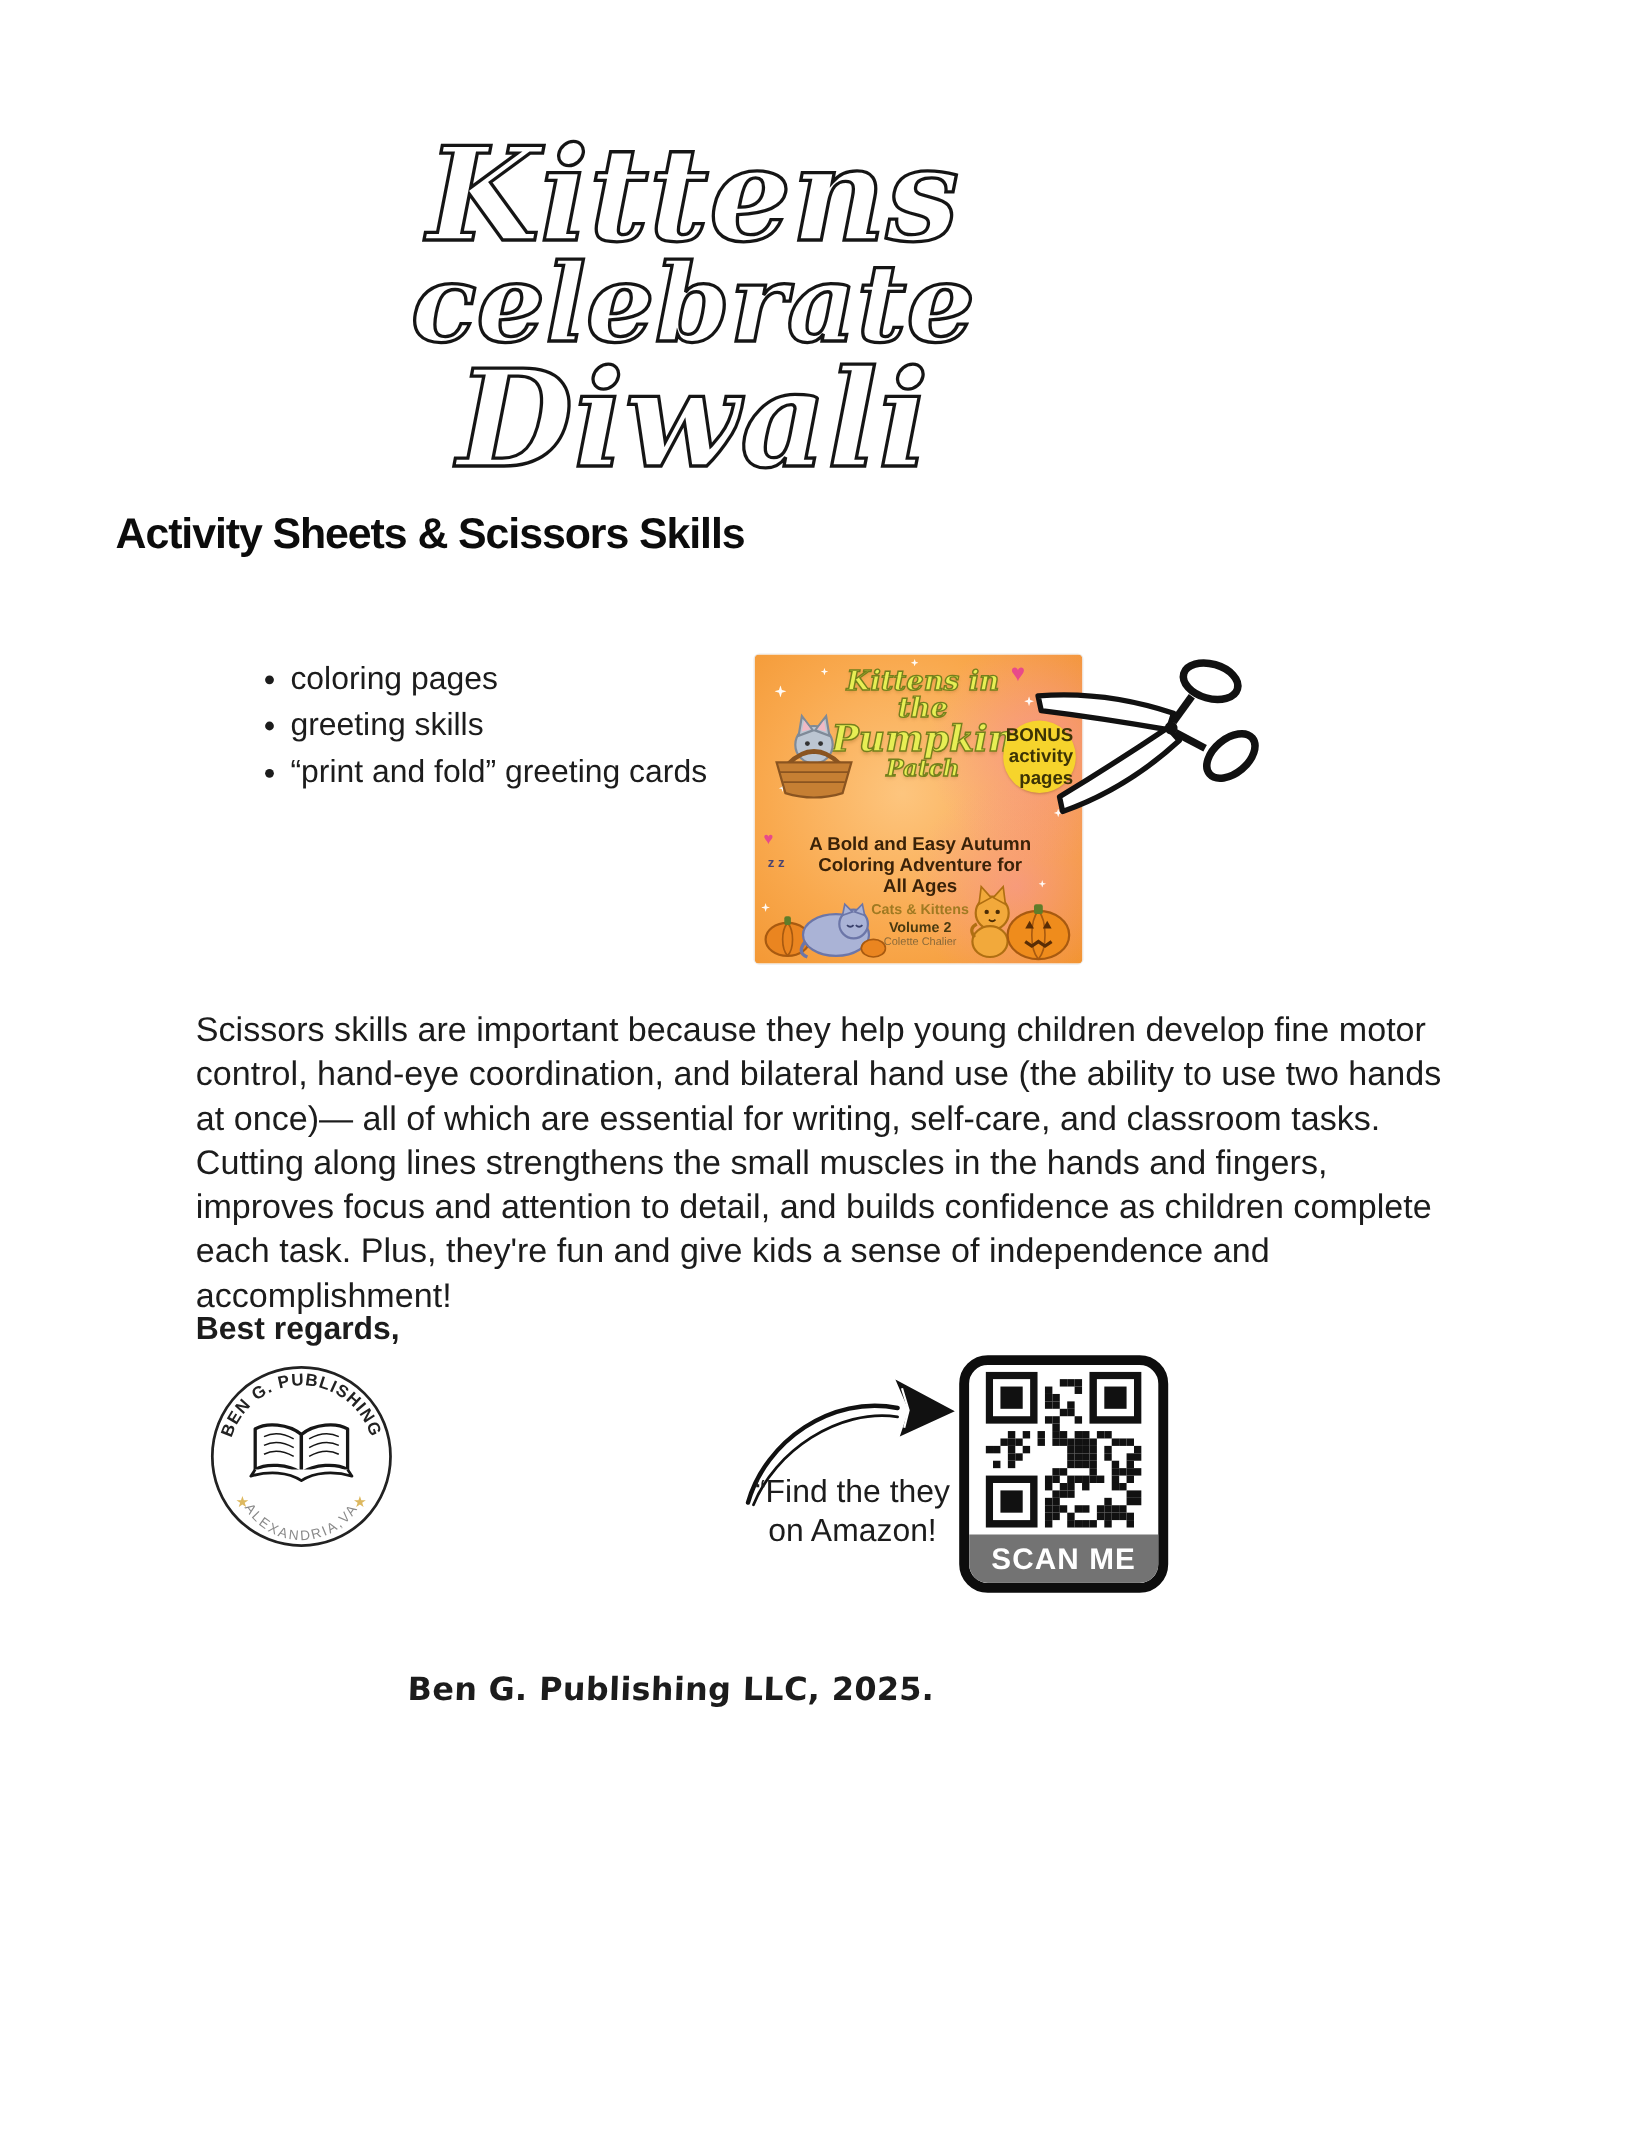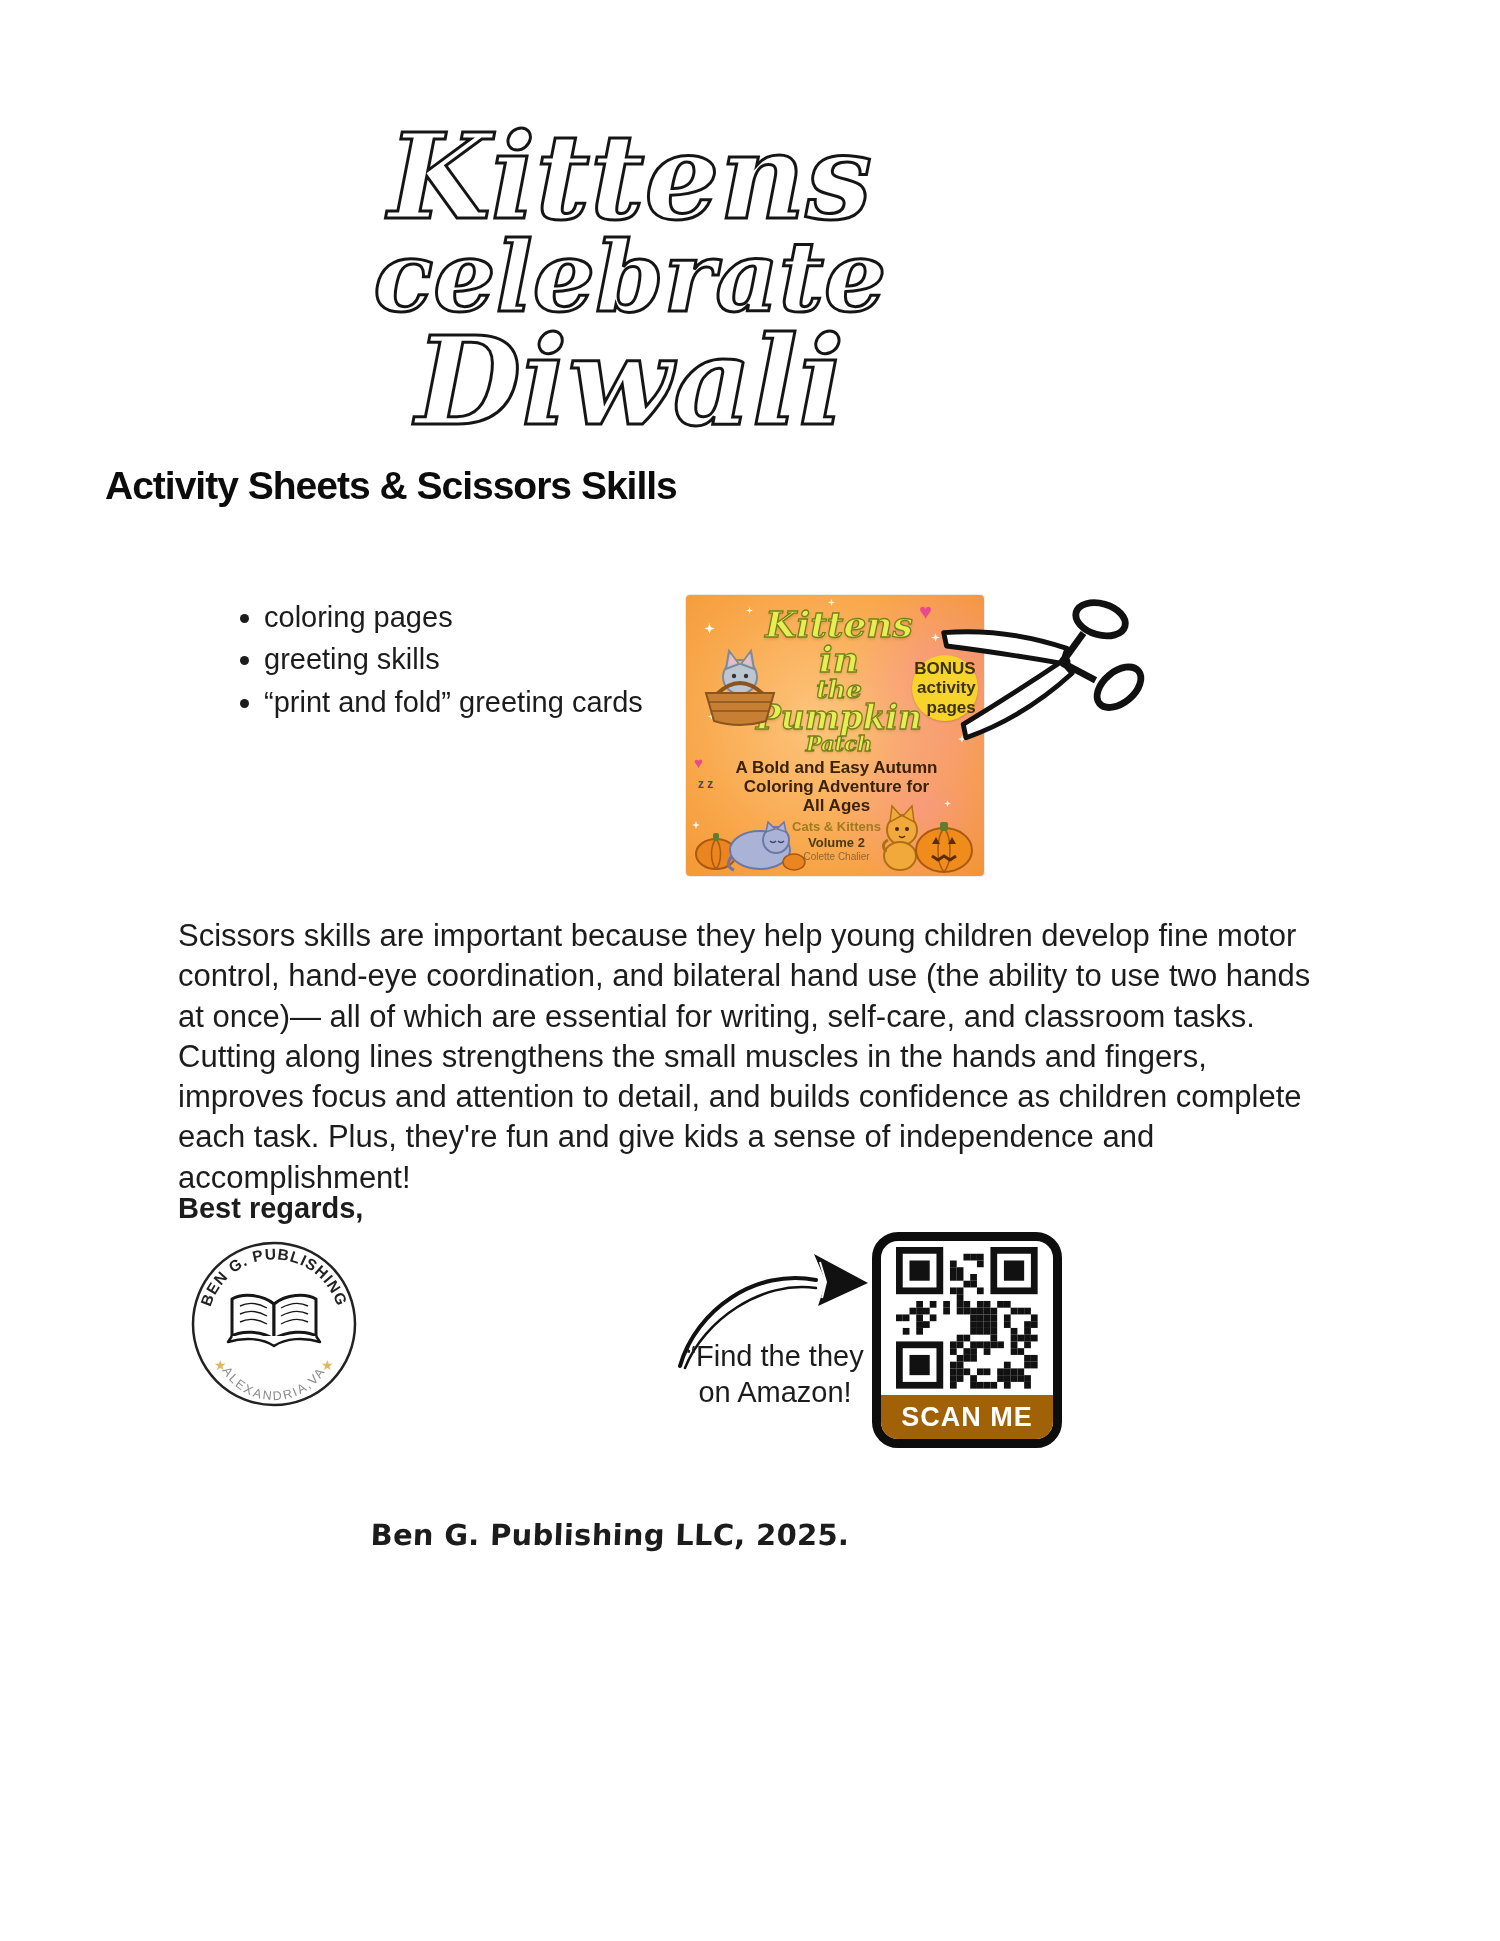--- a/index.html
+++ b/index.html
@@ -25,21 +25,21 @@
   .cover{position:absolute;left:686px;top:595px;width:298px;height:281px;border-radius:4px;
          background:
            radial-gradient(circle at 88% 30%, rgba(246,140,180,.55) 0%, rgba(246,140,180,0) 32%),
            radial-gradient(circle at 80% 75%, rgba(246,140,180,.45) 0%, rgba(246,140,180,0) 30%),
            radial-gradient(circle at 45% 45%, #fdc57e 0%, #f9a94e 55%, #f2942e 100%);
          overflow:hidden;box-shadow:0 0 0 1px rgba(0,0,0,.08);}
   .cover-title{position:absolute;left:58px;top:12px;width:190px;text-align:center;}
   .cover-title div{font-family:"DejaVu Serif",serif;font-style:italic;font-weight:bold;
                    color:#e7ee54;-webkit-text-stroke:1.3px #74801c;line-height:.98;
                    text-shadow:0 2px 3px rgba(120,70,0,.25);}
-  .ct-1{font-size:36px;}
+  .ct-1{font-size:25px;}
   .ct-2{font-size:25px;}
   .ct-3{font-size:33px;}
   .ct-4{font-size:21px;}
   .badge{position:absolute;right:6px;top:60px;width:66px;height:66px;border-radius:50%;
          background:#f6d42c;display:flex;align-items:center;justify-content:center;text-align:right;
          font-size:17px;font-weight:700;color:#3c3305;line-height:1.15;white-space:pre-line;
          box-shadow:0 1px 2px rgba(120,70,0,.3);}
   .cover-sub{position:absolute;left:48px;top:163px;width:205px;text-align:center;
              font-weight:800;font-size:17px;line-height:1.12;color:#3a2208;}
   .cover-series{position:absolute;left:48px;top:224px;width:205px;text-align:center;
@@ -68,21 +68,21 @@
   .arrow{position:absolute;left:668px;top:1238px;width:205px;height:135px;}
 
   .amazon-note{position:absolute;left:655px;top:1338px;width:240px;text-align:center;
                font-size:29px;line-height:1.25;}
 
   
   .qr-card{position:absolute;left:872px;top:1232px;width:190px;height:216px;box-sizing:border-box;
            border:9px solid #0d0d0d;border-radius:26px;background:#fff;overflow:hidden;
            display:flex;flex-direction:column;}
   .qr-body{flex:1;display:flex;align-items:center;justify-content:center;padding:4px;}
-  .qr-label{height:44px;background:#a16207;color:#ffffff;font-weight:800;font-size:27px;
+  .qr-label{height:44px;background:#737373;color:#ffffff;font-weight:800;font-size:27px;
             display:flex;align-items:center;justify-content:center;letter-spacing:1px;}
 
   .footer{position:absolute;left:310px;top:1518px;width:600px;text-align:center;
           font-size:29px;font-weight:800;font-family:"DejaVu Sans",sans-serif;
           letter-spacing:.3px;transform:skewX(-2deg);}
 </style>
 </head>
 <body>
 
 <div class="page">

